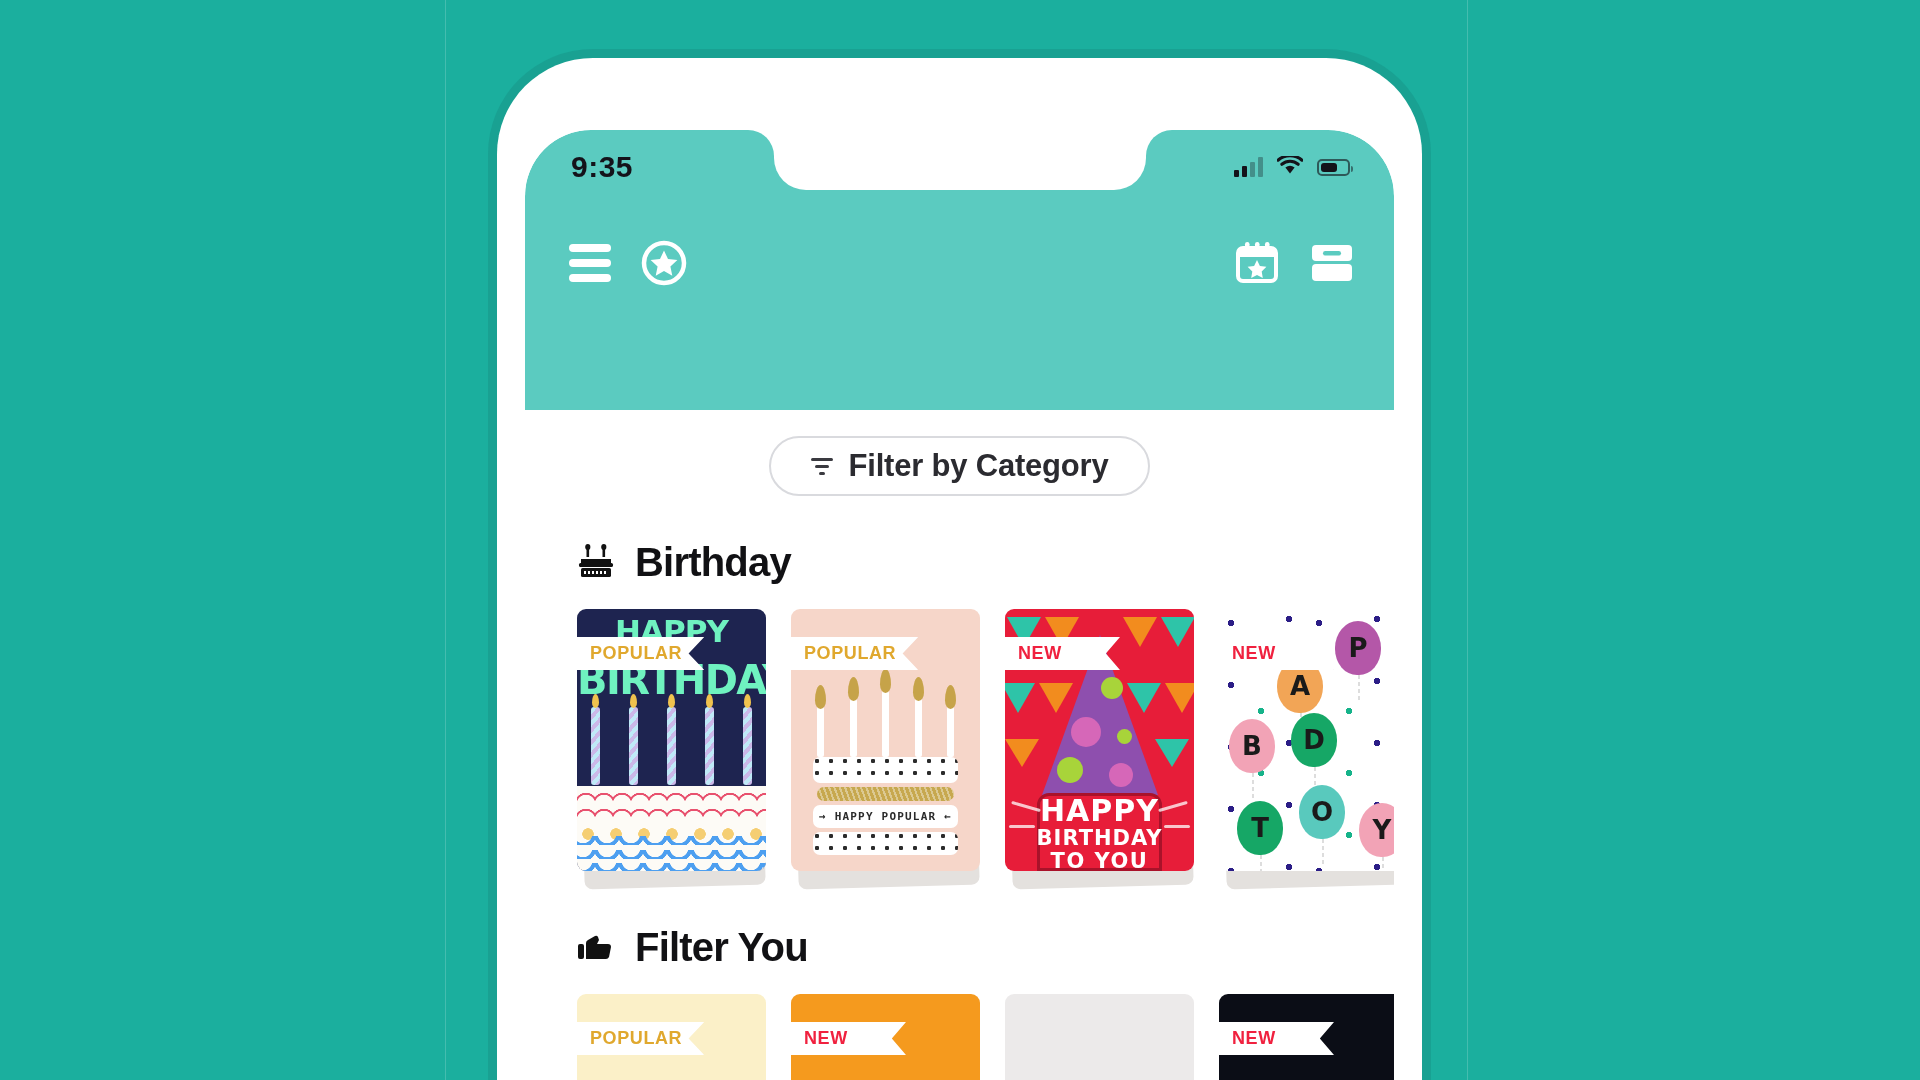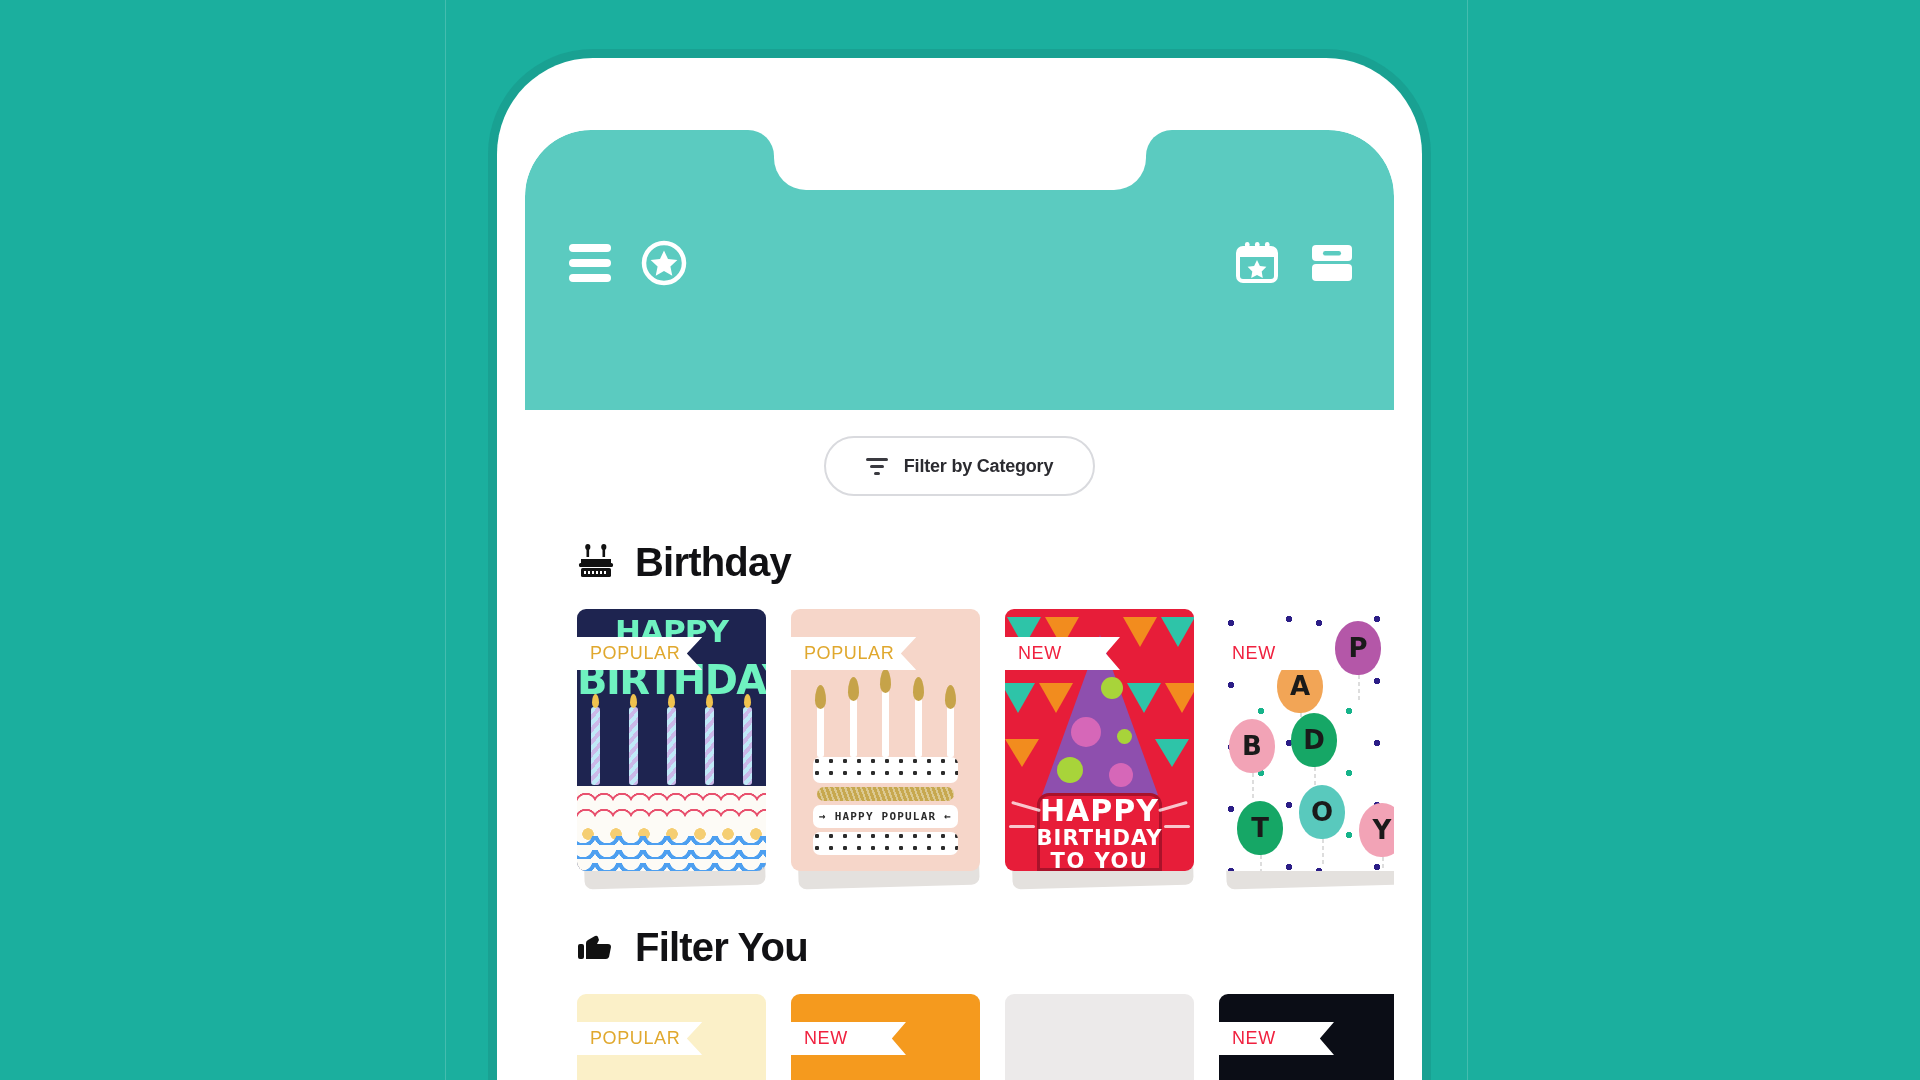--- a/index.html
+++ b/index.html
@@ -123,21 +123,21 @@
     height: 810px;
     padding: 0 0 0 0;
   }
   #filter-wrap { display: flex; justify-content: center; padding: 26px 0 0; }
   #filter-btn {
     display: flex; align-items: center; gap: 16px;
     height: 60px; padding: 0 40px;
     border: 2px solid #d9dade; border-radius: 34px;
     background: #fff; cursor: pointer;
   }
-  #filter-btn .label { font-size: 18px; font-weight: bold; color: #2b2b30; letter-spacing: -0.2px; }
+  #filter-btn .label { font-size: 31px; font-weight: bold; color: #2b2b30; letter-spacing: -0.2px; }
   .funnel { display: flex; flex-direction: column; align-items: center; gap: 4px; }
   .funnel i { display: block; height: 3px; background: #3a3a40; border-radius: 2px; }
   .funnel i:nth-child(1) { width: 22px; }
   .funnel i:nth-child(2) { width: 14px; }
   .funnel i:nth-child(3) { width: 6px; }
 
   .section { padding-left: 52px; }
   .section-head { display: flex; align-items: center; gap: 20px; margin: 44px 0 24px; }
   .section-title { font-size: 40px; font-weight: bold; color: #111114; letter-spacing: -0.8px; }
   .sec-icon { width: 38px; height: 38px; position: relative; }
@@ -160,21 +160,21 @@
     width: 189px; height: 262px;
     border-radius: 9px;
     overflow: hidden;
   }
   .badge {
     position: absolute; left: -3px; top: 28px;
     height: 33px; min-width: 118px;
     background: #ffffff;
     display: flex; align-items: center;
     padding: 0 22px 0 16px;
-    font-size: 18px; font-weight: normal; letter-spacing: 0.6px;
+    font-size: 18px; font-weight: bold; letter-spacing: 0.6px;
     z-index: 5;
     clip-path: polygon(0 0, 100% 0, 88% 50%, 100% 100%, 0 100%);
     box-shadow: 0 1px 2px rgba(0,0,0,.12);
   }
   .badge.popular { color: #e0a82e; }
   .badge.new { color: #f0213f; }
 
   
   .c1 { background: #1e2450; }
   .c1 .hb1, .c1 .hb2 {
@@ -271,20 +271,41 @@
 
   <div class="seam left"></div>
   <div class="seam right"></div>
 
   <div id="phone">
     <div id="screen">
 
       <div id="header">
         <div id="notch"></div>
 
+        <div id="statusbar">
+          <div id="clock">9:35</div>
+          <div id="status-icons">
+            <span class="signal">
+              <i></i>
+                <i></i>
+                <i></i>
+                <i></i>
+            </span>
+            <span>
+              <svg width="26" height="19" viewBox="0 0 26 19">
+                <path d="M13 17.5 L8.4 11.6 a7.4 7.4 0 0 1 9.2 0 Z" fill="#14131a"></path>
+                <path d="M4.8 8.3 a12.6 12.6 0 0 1 16.4 0" stroke="#14131a" stroke-width="3.1" fill="none" stroke-linecap="round"></path>
+                <path d="M1 4.2 a18.4 18.4 0 0 1 24 0" stroke="#14131a" stroke-width="3.1" fill="none" stroke-linecap="round"></path>
+              </svg>
+            </span>
+            <span class="battery">
+                <span class="fill"></span>
+              </span>
+          </div>
+        </div>
 
         <div id="navbar">
           <div class="nav-left">
             <span class="nav-btn hamburger">
               <span></span>
                 <span></span>
                 <span></span>
             </span>
             <span class="nav-btn">
               <svg width="46" height="46" viewBox="0 0 46 46">

